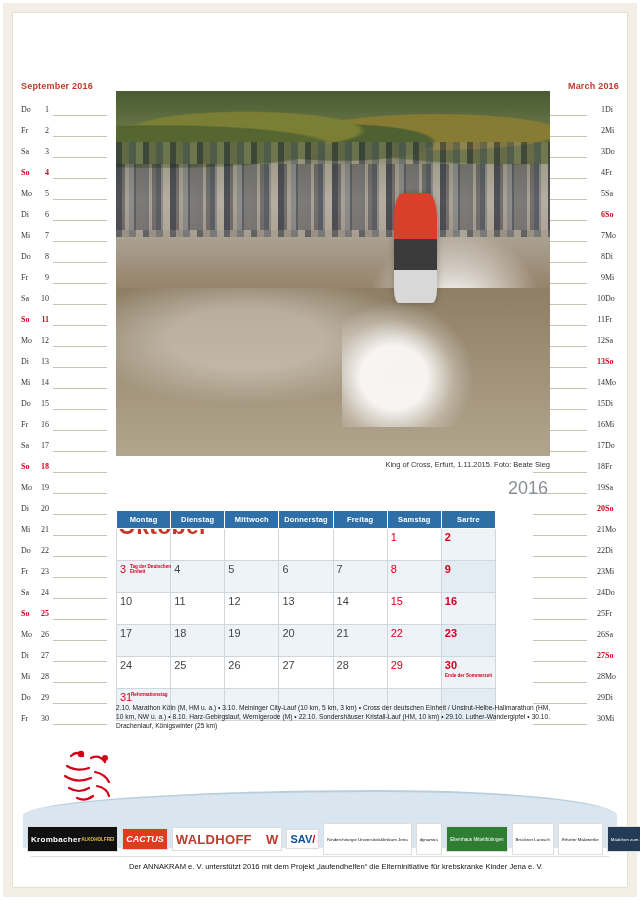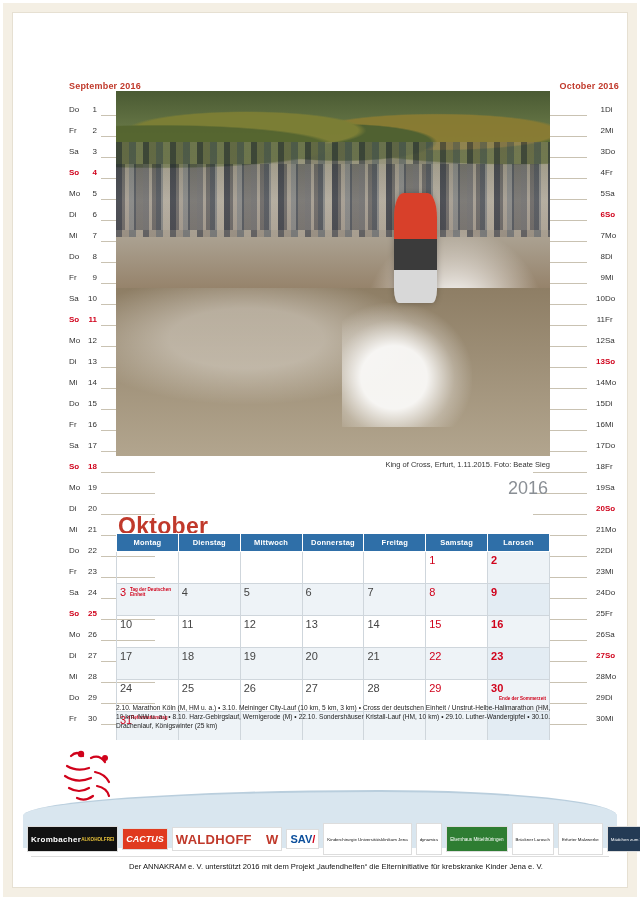--- a/index.html
+++ b/index.html
@@ -23,37 +23,37 @@
     background:#ffffff;
     box-shadow:0 0 0 1px #e6e0d2;
   }
   
   .side{
     position:absolute;
     top:68px;
     width:88px;
     font-size:8px;
     color:#333;
-    margin-left:48px;
   }
   .side.left{left:8px;text-align:left;}
   .side.right{right:8px;text-align:right;}
   .side h4{
     margin:0 0 8px 0;
     font-size:9px;
     color:#c0392b;
     font-weight:bold;
     letter-spacing:.2px;
   }
   .side.right h4{text-align:right;}
   .srow{
     height:21px;
     line-height:21px;
     position:relative;
     white-space:nowrap;
+    font-family:Liberation Serif, serif;
   }
   .srow .dw{display:inline-block;width:14px;}
   .srow .dn{display:inline-block;width:14px;text-align:right;}
   .side.left .srow .line,
   .side.right .srow .line{
     position:absolute;
     bottom:4px;
     height:1px;
     background:#c9c2b2;
   }
@@ -152,24 +152,23 @@
     letter-spacing:.3px;
     margin-top:38px;
   }
   .month-year{
     position:absolute;right:2px;top:3px;
     font-size:18px;color:#8a8f95;
   }
 
   
   .cal{
-    position:absolute;left:103px;top:497px;width:434px;
+    position:absolute;left:103px;top:497px;width:380px;
     border-collapse:collapse;
     table-layout:fixed;
-    margin-top:23px;
   }
   .cal th{
     background:#2f6fa8;
     color:#ffffff;
     font-size:7.5px;
     font-weight:bold;
     height:15px;
     border:1px solid #ffffff;
     letter-spacing:.2px;
   }
@@ -303,21 +302,21 @@
           <div class="srow sun"><span class="dw">So</span><span class="dn">25</span><span class="line"></span></div>
           <div class="srow"><span class="dw">Mo</span><span class="dn">26</span><span class="line"></span></div>
           <div class="srow"><span class="dw">Di</span><span class="dn">27</span><span class="line"></span></div>
           <div class="srow"><span class="dw">Mi</span><span class="dn">28</span><span class="line"></span></div>
           <div class="srow"><span class="dw">Do</span><span class="dn">29</span><span class="line"></span></div>
           <div class="srow"><span class="dw">Fr</span><span class="dn">30</span><span class="line"></span></div>
         </div>
     </div>
 
     <div class="side right">
-      <h4>October 2016</h4>
+      <h4>March 2016</h4>
       <div id="next-rows">
           <div class="srow"><span class="dn">1</span><span class="dw"> Di</span><span class="line"></span></div>
           <div class="srow"><span class="dn">2</span><span class="dw"> Mi</span><span class="line"></span></div>
           <div class="srow"><span class="dn">3</span><span class="dw"> Do</span><span class="line"></span></div>
           <div class="srow"><span class="dn">4</span><span class="dw"> Fr</span><span class="line"></span></div>
           <div class="srow sat"><span class="dn">5</span><span class="dw"> Sa</span><span class="line"></span></div>
           <div class="srow sun"><span class="dn">6</span><span class="dw"> So</span><span class="line"></span></div>
           <div class="srow"><span class="dn">7</span><span class="dw"> Mo</span><span class="line"></span></div>
           <div class="srow"><span class="dn">8</span><span class="dw"> Di</span><span class="line"></span></div>
           <div class="srow"><span class="dn">9</span><span class="dw"> Mi</span><span class="line"></span></div>
@@ -365,21 +364,21 @@
 
     <table class="cal">
       <thead>
         <tr>
           <th>Montag</th>
           <th>Dienstag</th>
           <th>Mittwoch</th>
           <th>Donnerstag</th>
           <th>Freitag</th>
           <th>Samstag</th>
-          <th>Larosch</th>
+          <th>Sartre</th>
         </tr>
       </thead>
       <tbody id="cal-body">
           <tr>
             <td></td>
             <td></td>
             <td></td>
             <td></td>
             <td></td>
             <td class="sat"><span class="dnum">1</span></td>

